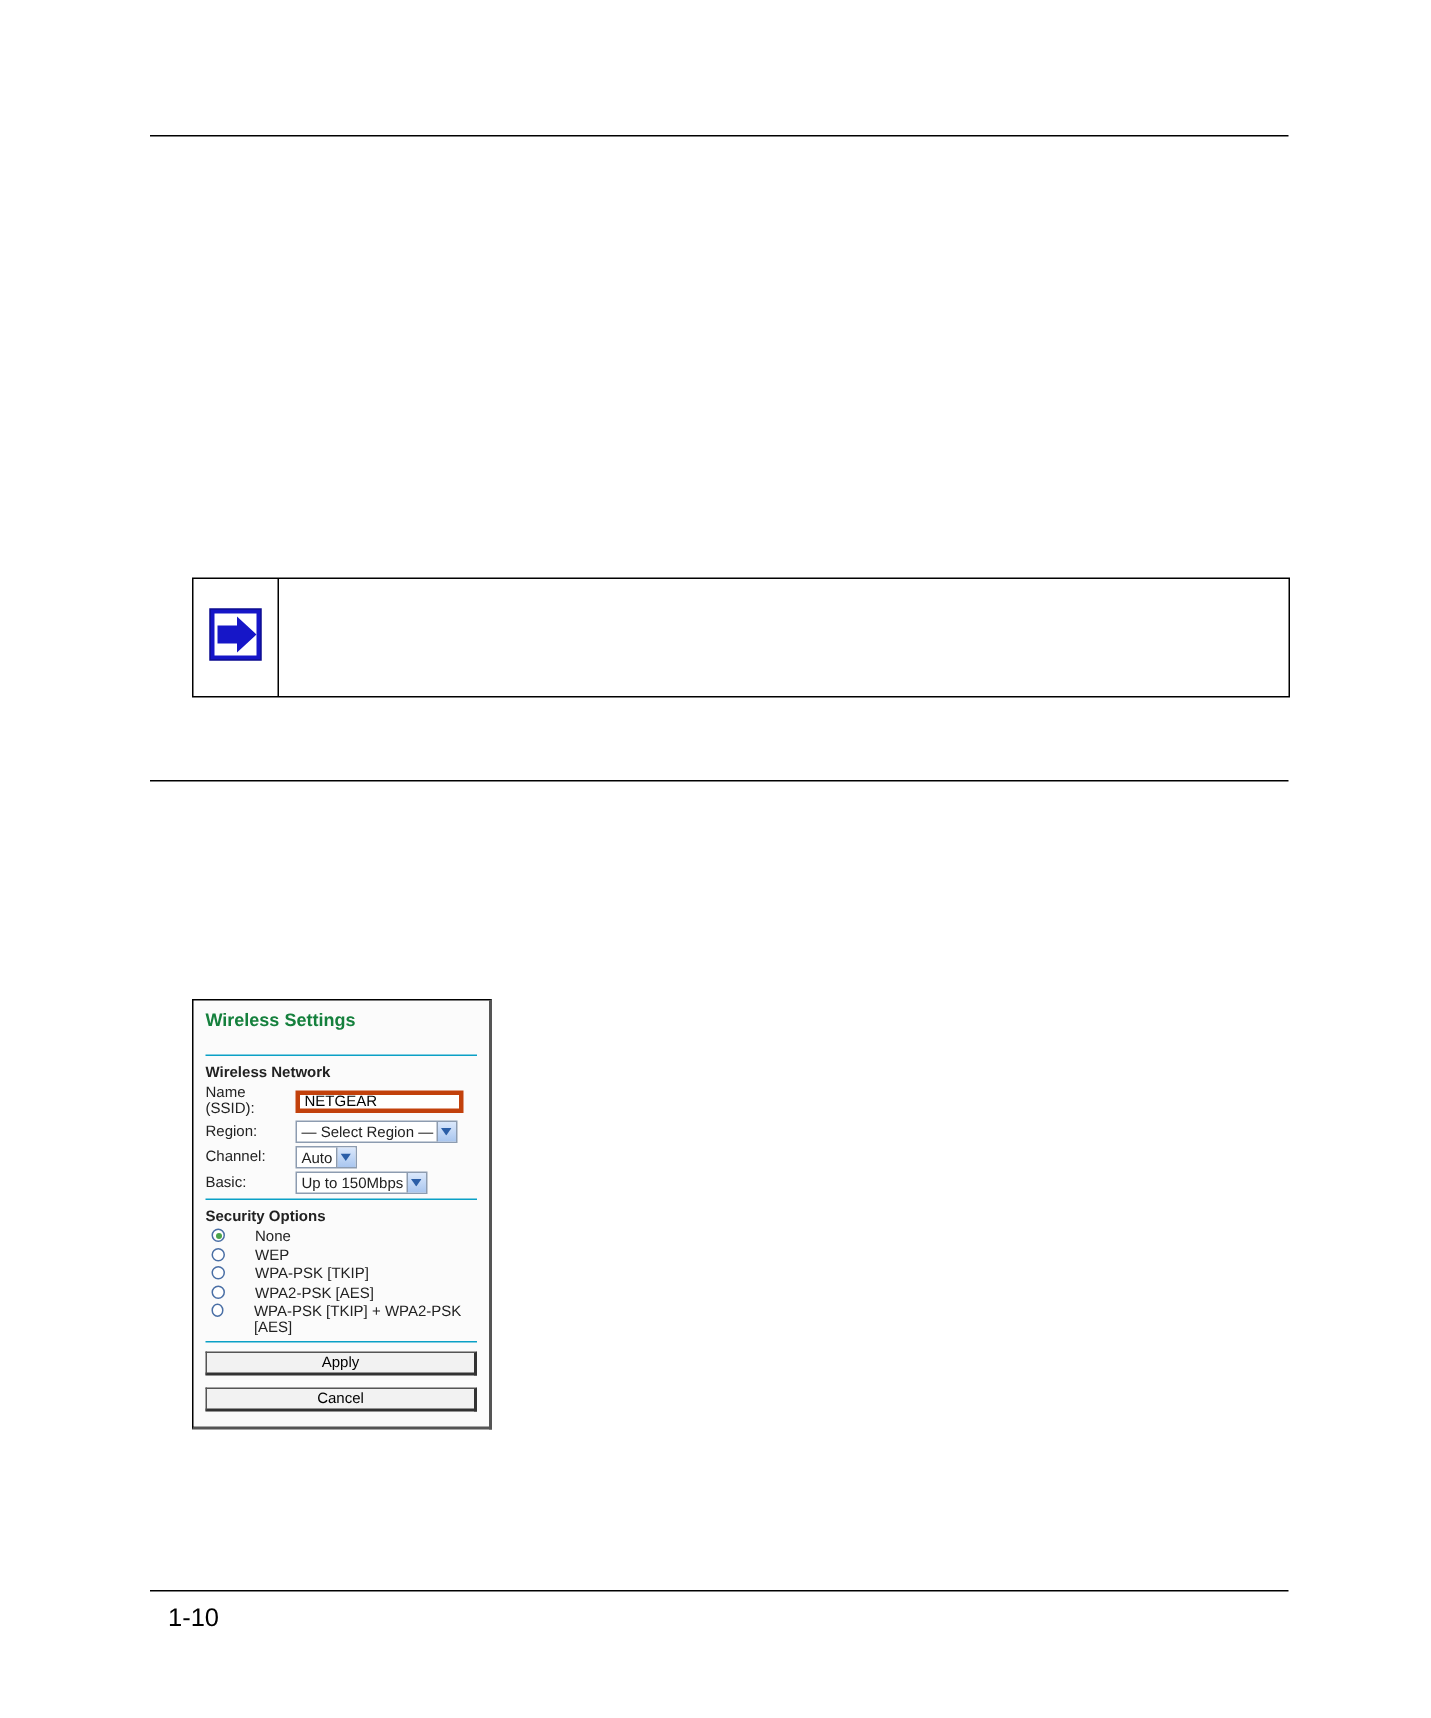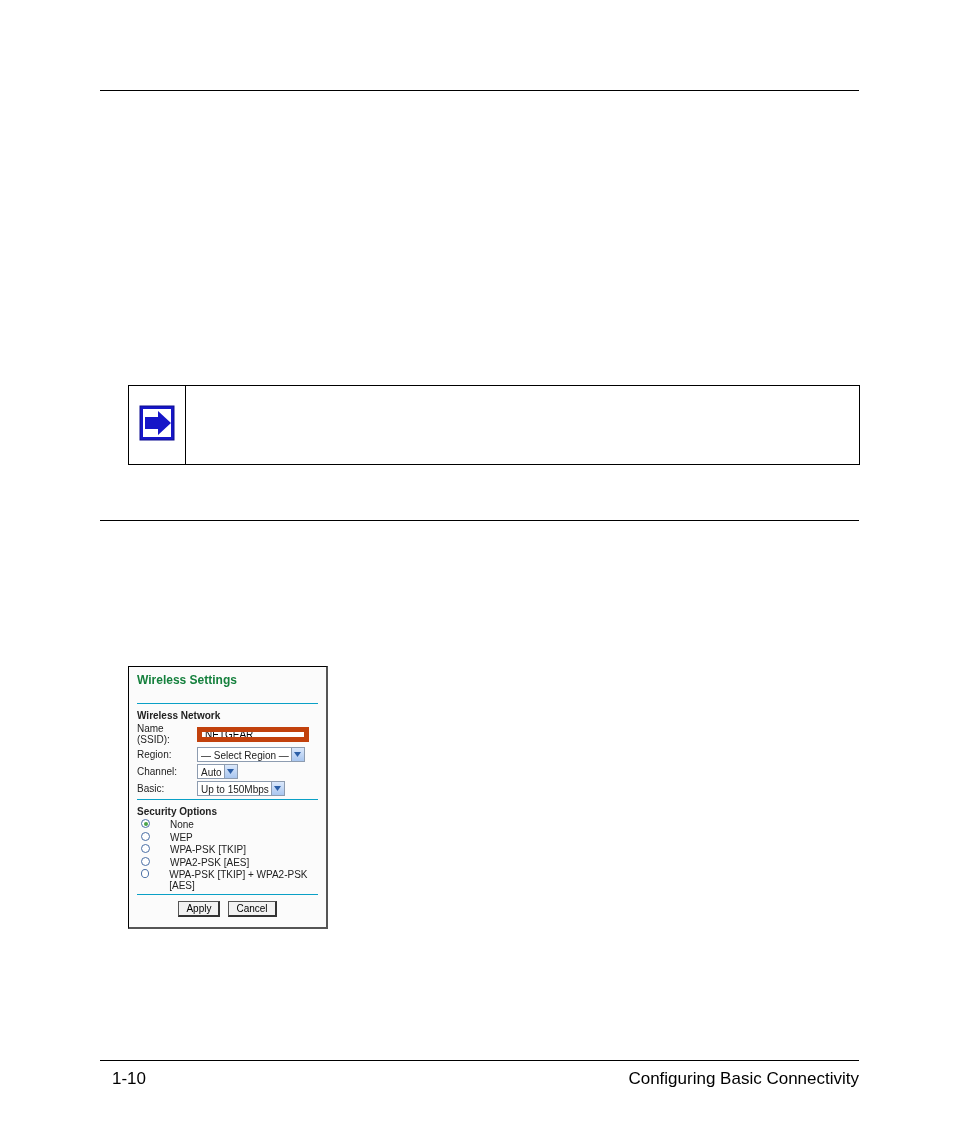--- a/index.html
+++ b/index.html
@@ -87,21 +87,21 @@
     margin: 2px 0;
     gap: 4px;
   }
   .form-label {
     width: 56px;
     font-size: 10px;
   }
   .text-input {
     font-size: 10px;
     height: 15px;
-    border: 5px solid #c2410c;
+    border: 3px solid #c2410c;
     background: #fff;
     padding: 0 3px;
     box-sizing: border-box;
   }
   .select-wrap {
     display: inline-flex;
     align-items: flex-end;
     border: 1px solid #8d9cb0;
     background: #fff;
     height: 15px;
@@ -147,20 +147,21 @@
     width: 4px;
     height: 4px;
     background: #4aa34a;
     border-radius: 50%;
   }
   .btn-row {
     display: flex;
     justify-content: center;
     gap: 8px;
     margin-top: 6px;
+    flex-direction: column;
   }
   .btn {
     font-size: 10px;
     padding: 1px 7px;
     border: 1px solid #555;
     border-right: 2px solid #333;
     border-bottom: 2px solid #333;
     background: #f2f2f2;
     cursor: pointer;
   }
@@ -281,16 +282,15 @@
 
     <div class="btn-row">
       <button class="btn">Apply</button>
       <button class="btn">Cancel</button>
     </div>
   </div>
 
   <div class="hr-footer"></div>
   <div class="footer">
     <span>1-10</span>
-    <span>Configuring Basic Connectivity</span>
   </div>
 
 </div>
 
 </body></html>

